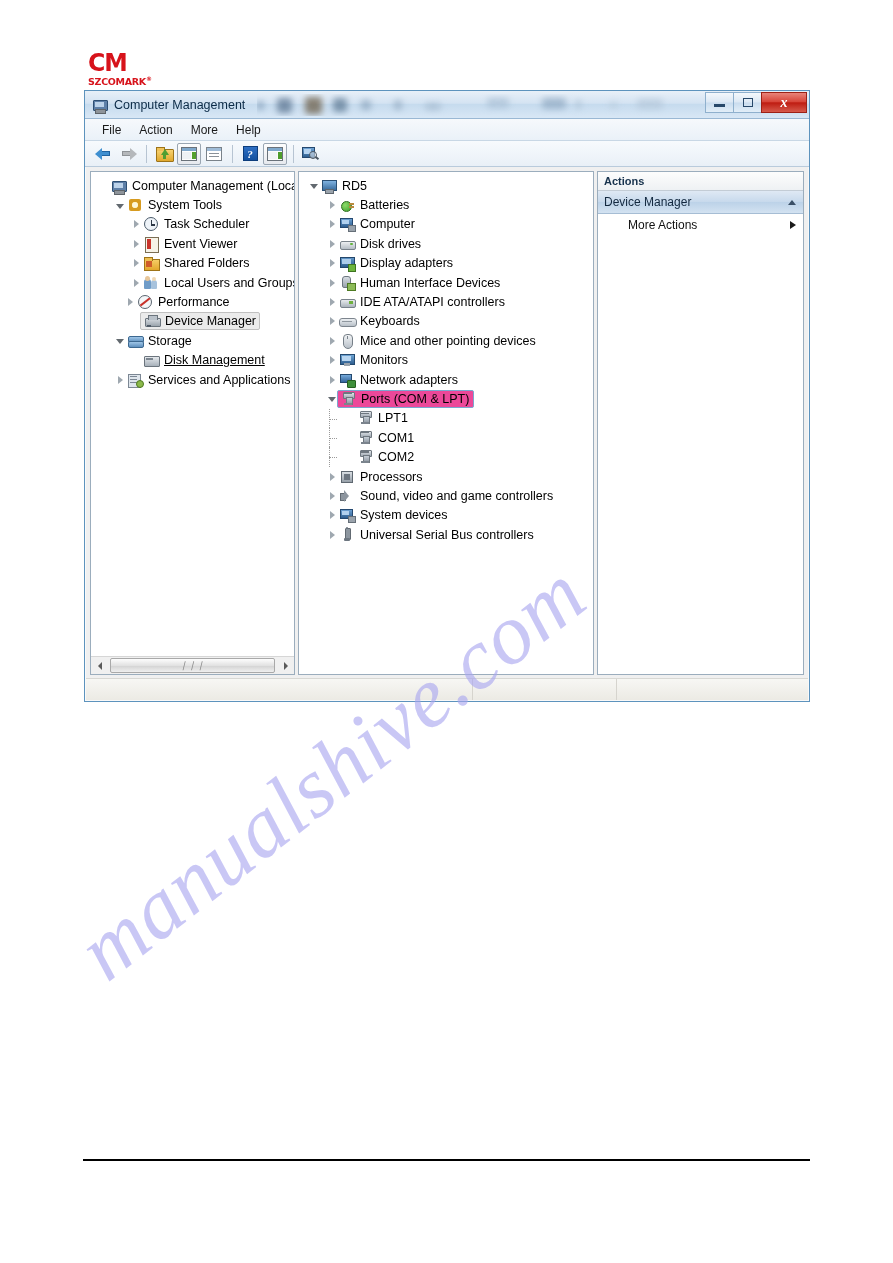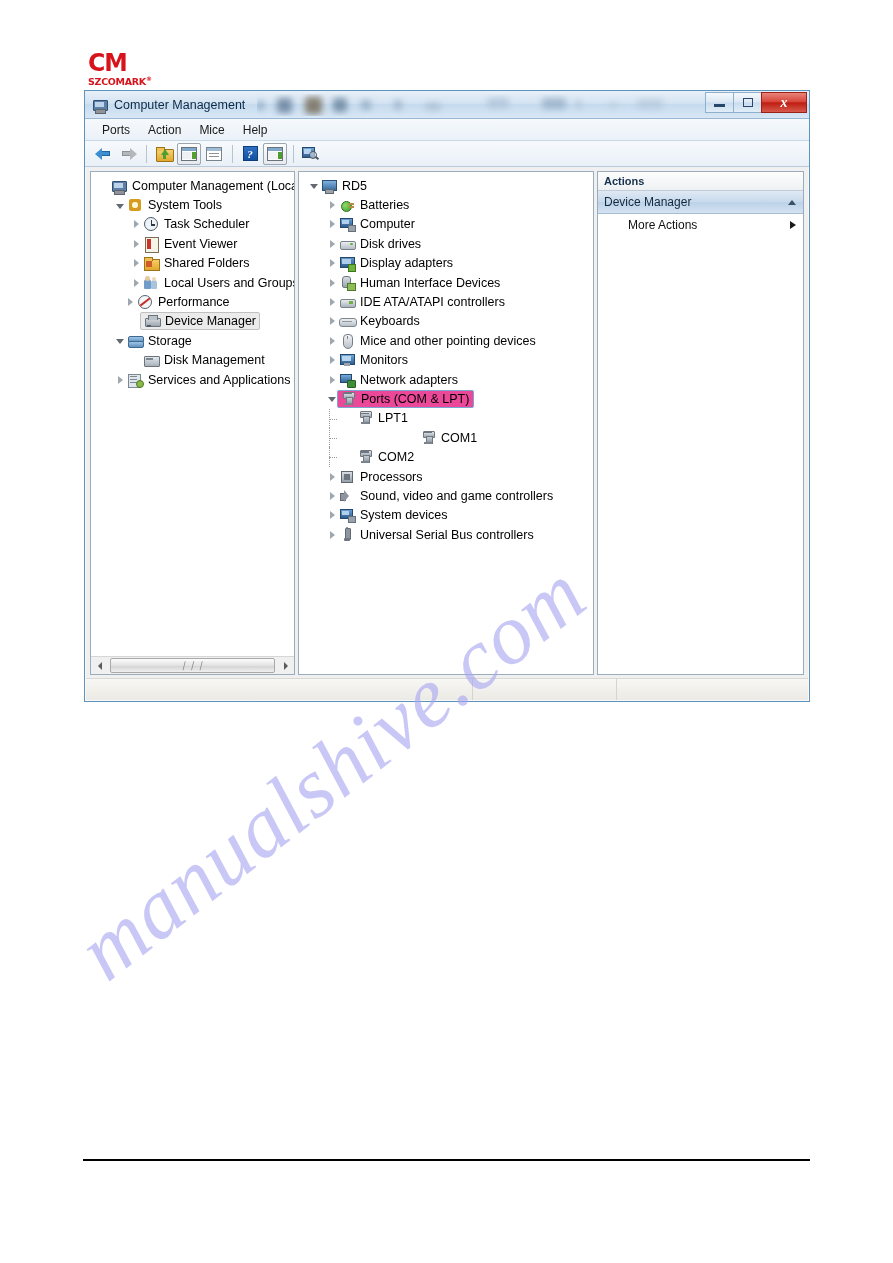--- a/index.html
+++ b/index.html
@@ -547,23 +547,23 @@
       <span class="win-btn">
           <i class="glyph-max"></i>
         </span>
       <span class="win-btn close">
           <i class="glyph-close">x</i>
         </span>
     </span>
   </div>
 
   <div class="menubar">
-    <span class="menu-item">Ports</span>
+    <span class="menu-item">File</span>
     <span class="menu-item">Action</span>
-    <span class="menu-item">Mice</span>
+    <span class="menu-item">More</span>
     <span class="menu-item">Help</span>
   </div>
 
   <div class="toolbar">
     <span class="tb-btn">
       <span class="arrow-back">
           <i class="shaft"></i>
           <i class="head"></i>
         </span>
     </span>
@@ -732,21 +732,21 @@
             <span style="display: flex; align-items: center;">
               <span class="ticon storage-icon">
                 <i class="ic s1"></i>
                 <i class="ic s2"></i>
               </span>
               <span class="tlabel">Storage</span>
             </span>
           </div>
           <div class="tree-row" style="padding-left: 38px;">
             <span class="twisty"></span>
-            <span style="display: flex; align-items: center;">
+            <span style="display: flex; align-items: center; text-decoration: underline;">
               <span class="ticon disk-icon">
                 <i class="ic k1"></i>
                 <i class="ic k2"></i>
               </span>
               <span class="tlabel">Disk Management</span>
             </span>
           </div>
           <div class="tree-row" style="padding-left: 22px;">
             <span class="twisty">
               <i class="tri-collapsed"></i>
@@ -933,21 +933,21 @@
                 <i class="ic o1"></i>
                 <i class="ic o2"></i>
                 <i class="ic o3"></i>
                 <i class="ic o4"></i>
               </span>
               <span class="tlabel">LPT1</span>
             </span>
             <i class="dotline" style="left: 30px; top: 0px; height: 19.4px;"></i>
             <i class="dotline-h" style="left: 30px; top: 10px; width: 8px;"></i>
           </div>
-          <div class="tree-row" style="padding-left: 59px; gap: 48px;">
+          <div class="tree-row" style="padding-left: 44px;">
             <span class="twisty"></span>
             <span style="display: flex; align-items: center;">
               <span class="ticon port-icon">
                 <i class="ic o1"></i>
                 <i class="ic o2"></i>
                 <i class="ic o3"></i>
                 <i class="ic o4"></i>
               </span>
               <span class="tlabel">COM1</span>
             </span>

